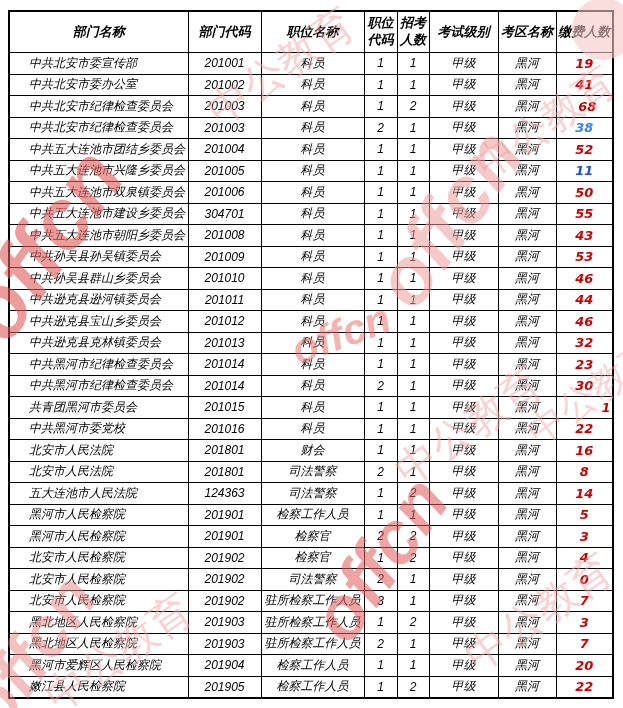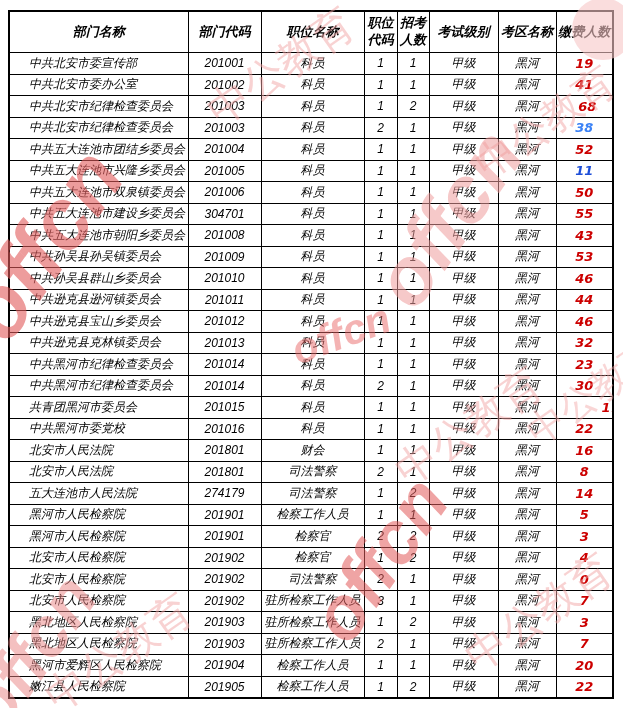--- a/index.html
+++ b/index.html
@@ -286,21 +286,21 @@
           <td>201801</td>
           <td>司法警察</td>
           <td>2</td>
           <td>1</td>
           <td>甲级</td>
           <td>黑河</td>
           <td class="fee" style="color: rgb(204, 0, 0);">8</td>
         </tr>
         <tr>
           <td class="dept">五大连池市人民法院</td>
-          <td>274179</td>
+          <td>124363</td>
           <td>司法警察</td>
           <td>1</td>
           <td>2</td>
           <td>甲级</td>
           <td>黑河</td>
           <td class="fee" style="color: rgb(204, 0, 0);">14</td>
         </tr>
         <tr>
           <td class="dept">黑河市人民检察院</td>
           <td>201901</td>

